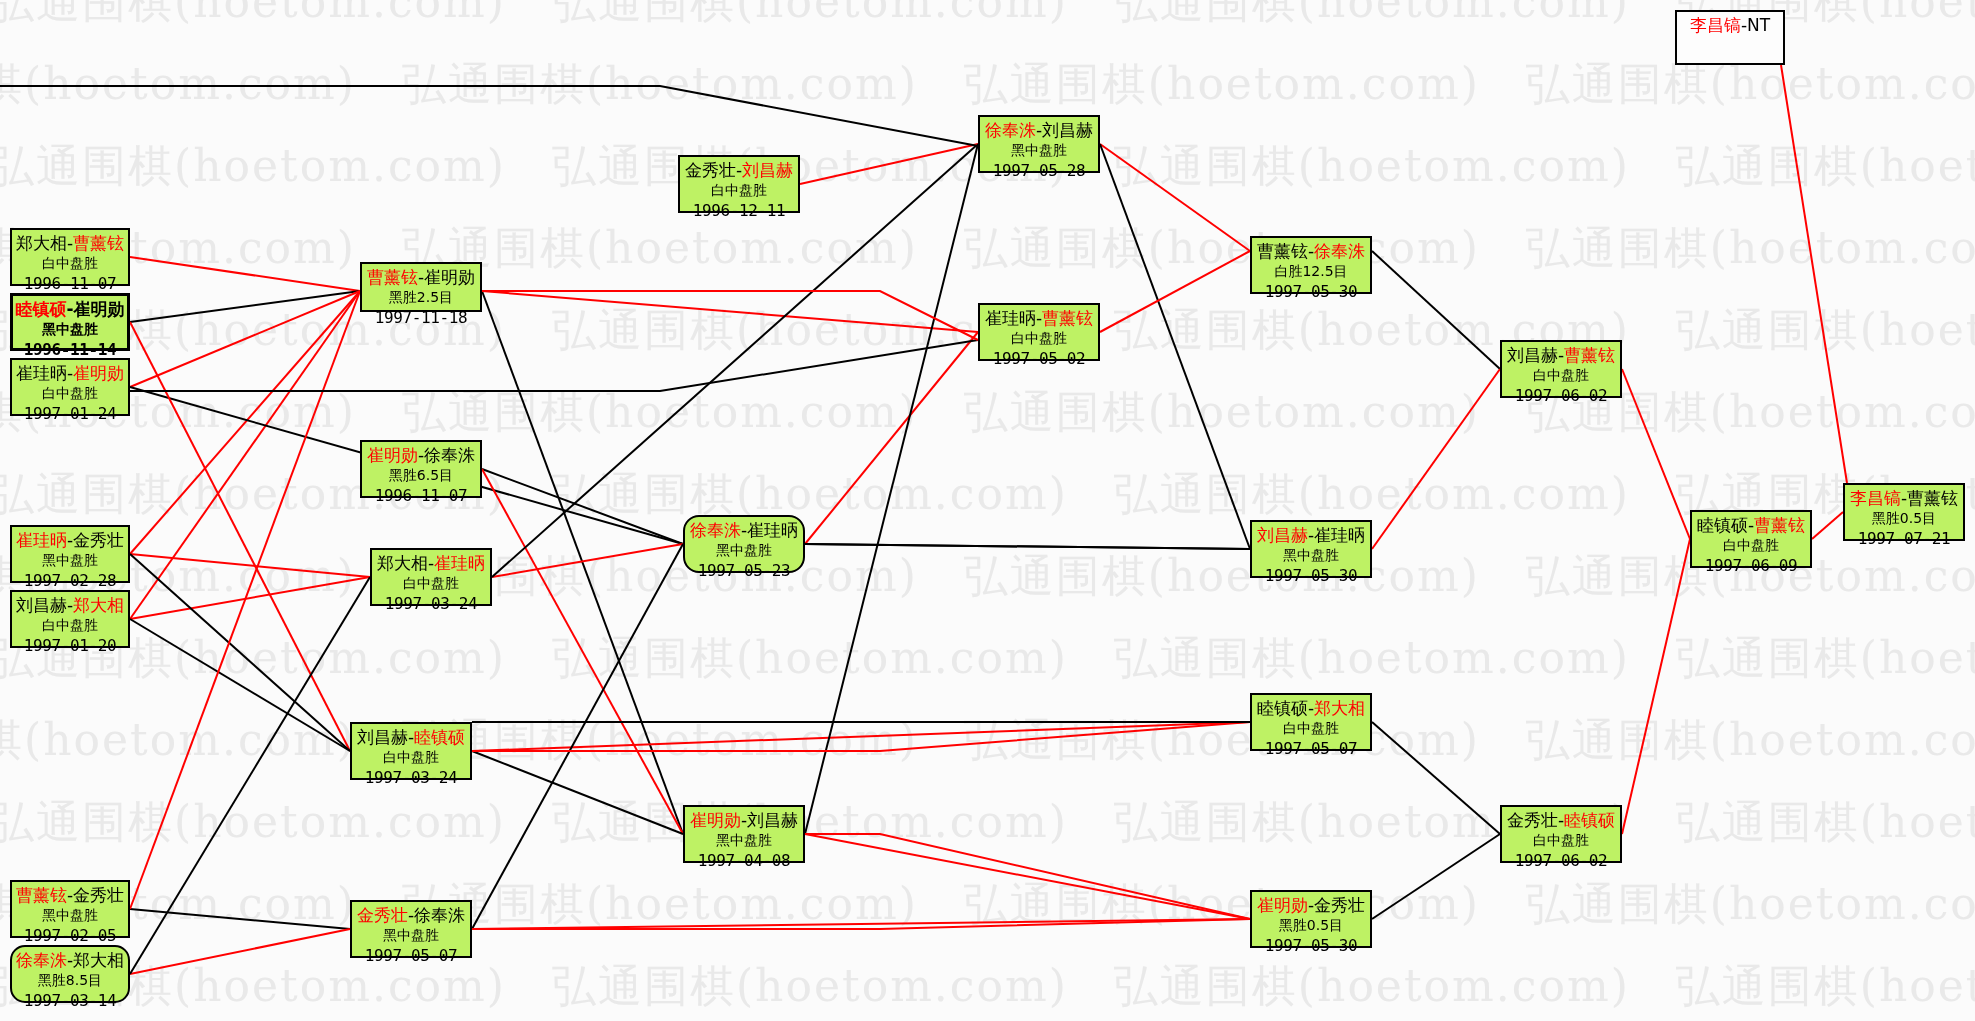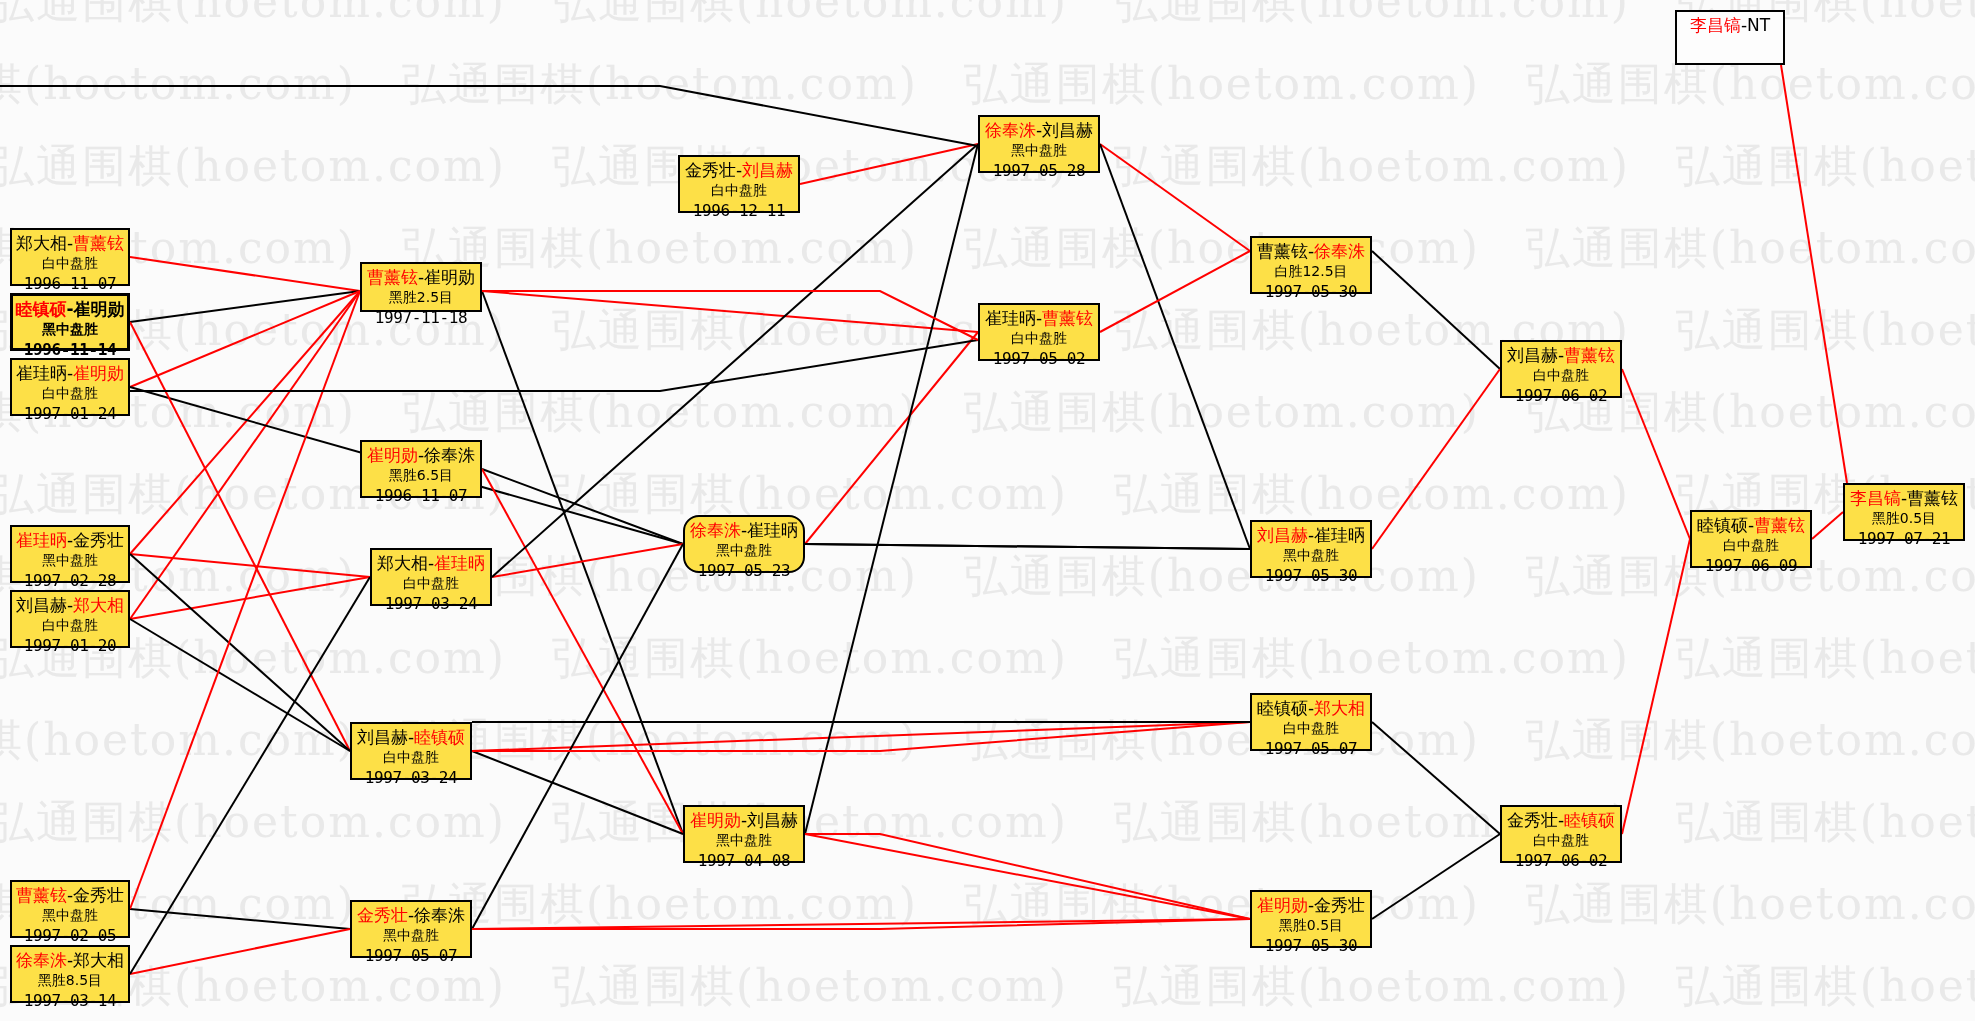--- a/index.html
+++ b/index.html
@@ -53,21 +53,21 @@
   #nodes {
     position: absolute;
     left: 0; top: 0;
     width: 1975px;
     height: 1021px;
     z-index: 2;
   }
   .node {
     position: absolute;
     box-sizing: border-box;
-    background: #fde047;
+    background: #bef264;
     border: 2px solid #000;
     text-align: center;
     font-size: 17px;
     line-height: 1.32;
     color: #000;
     padding-top: 2px;
     font-family: "DejaVu Sans", sans-serif;
   }
   .node .pair {
     white-space: nowrap;
@@ -188,21 +188,21 @@
       <div class="node" id="node-n5" style="left: 10px; top: 590px; width: 120px; height: 58px;">
         <div class="pair"><span class="w">刘昌赫</span><span class="w">-</span><span class="r">郑大相</span></div>
         <div class="result">白中盘胜</div>
         <div class="date">1997-01-20</div>
       </div>
       <div class="node" id="node-n6" style="left: 10px; top: 880px; width: 120px; height: 58px;">
         <div class="pair"><span class="r">曹薰铉</span><span class="w">-</span><span class="w">金秀壮</span></div>
         <div class="result">黑中盘胜</div>
         <div class="date">1997-02-05</div>
       </div>
-      <div class="node" id="node-n7" style="left: 10px; top: 945px; width: 120px; height: 58px;">
+      <div class="node" id="node-n7" style="left: 10px; top: 945px; width: 120px; height: 58px; border-radius: 15px;">
         <div class="pair"><span class="r">徐奉洙</span><span class="w">-</span><span class="w">郑大相</span></div>
         <div class="result">黑胜8.5目</div>
         <div class="date">1997-03-14</div>
       </div>
       <div class="node" id="node-n8" style="left: 360px; top: 262px; width: 122px; height: 50px;">
         <div class="pair"><span class="r">曹薰铉</span><span class="w">-</span><span class="w">崔明勋</span></div>
         <div class="result">黑胜2.5目</div>
         <div class="date">1997-11-18</div>
       </div>
       <div class="node" id="node-n9" style="left: 360px; top: 440px; width: 122px; height: 58px;">

